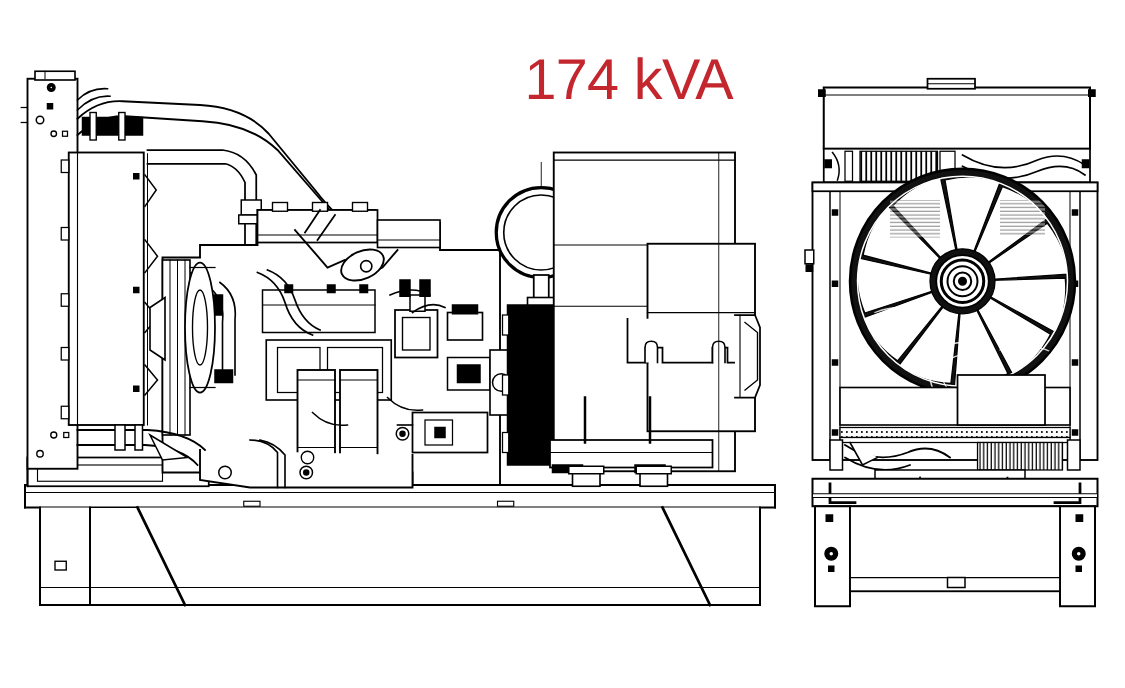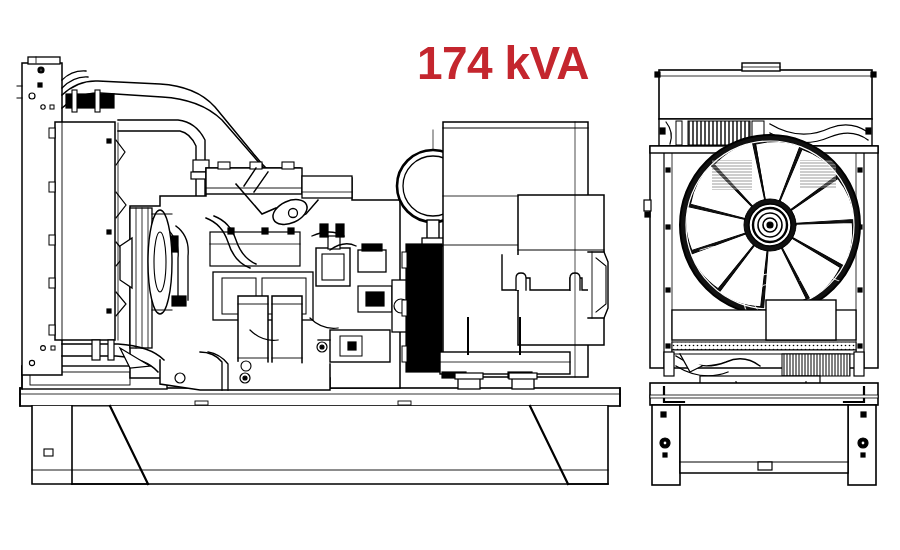--- a/index.html
+++ b/index.html
@@ -29,21 +29,21 @@
     display: block;
   }
   
   #rating-label {
     position: absolute;
     left: 378px;
     top: 40px;
     width: 250px;
     text-align: center;
     font-family: "Liberation Sans", sans-serif;
-    font-weight: bold;
+    font-weight: normal;
     font-size: 46px;
     letter-spacing: -0.5px;
     line-height: 1;
     color: #C4262E;
     user-select: none;
     white-space: nowrap;
   }
 </style>
 </head>
 <body>

